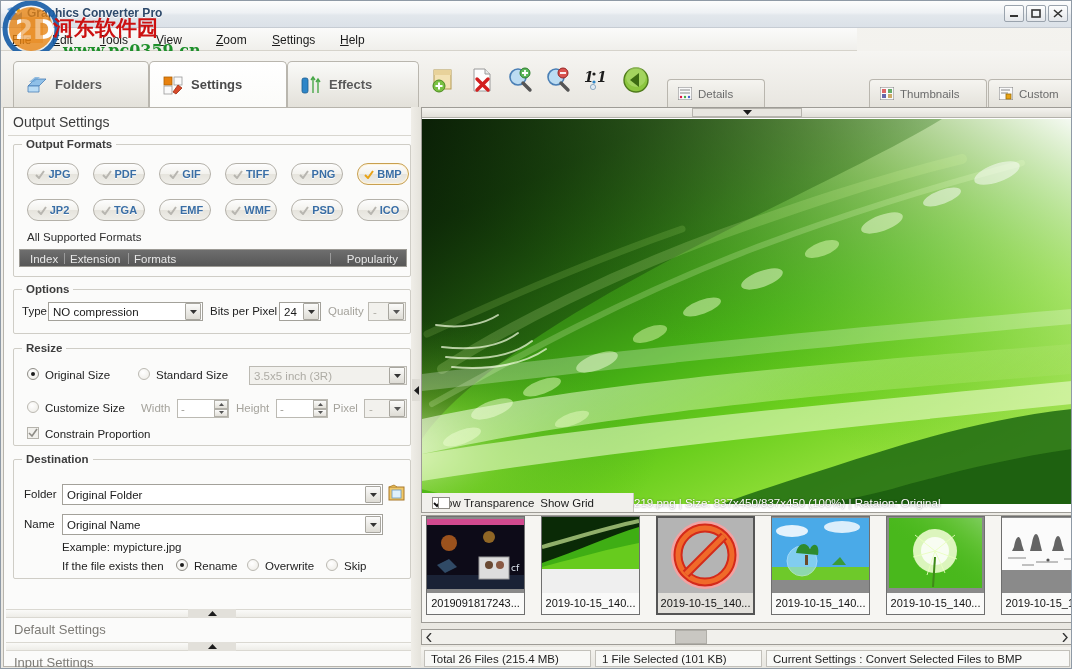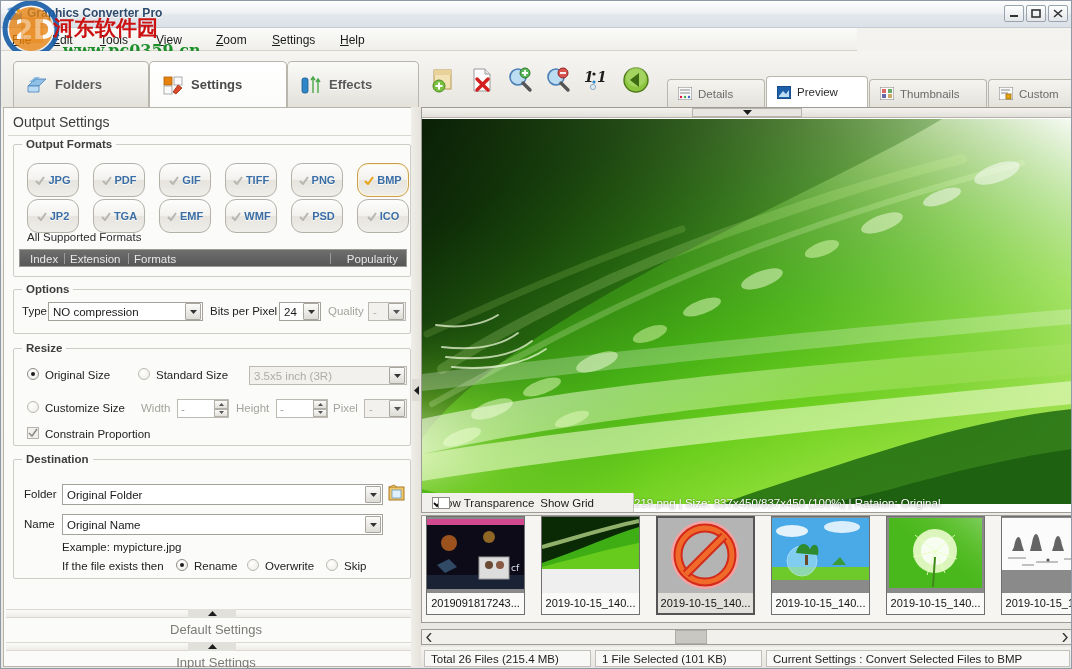--- a/index.html
+++ b/index.html
@@ -105,21 +105,21 @@
     border-radius: 2px;
   }
   .group-label {
     position: absolute; top: -7px; left: 8px;
     background: #fbfbfa; padding: 0 4px;
     font-size: 11.5px; font-weight: bold; color: #3d3d3d;
   }
 
   
   .fmtbtn {
-    position: absolute; width: 52px; height: 34px;
+    position: absolute; width: 52px; height: 22px;
     background: linear-gradient(#fdfdfd 0%, #f3f2ee 48%, #e6e4dd 52%, #efeee9 100%);
     border: 1px solid #b4b1a9;
     border-radius: 11px;
     display: flex; align-items: center; justify-content: center; gap: 3px;
     font-size: 11px; font-weight: bold; color: #3a6ea5;
     text-shadow: 0 1px 0 #fff;
   }
   .fmtbtn.sel { border-color: #c8a050; box-shadow: inset 0 0 0 1px #fff3d8; }
   .chk { width: 10px; height: 9px; display:block; }
 
@@ -190,21 +190,21 @@
     background: linear-gradient(#fafaf8, #eeede8);
     border-top: 1px solid #dad8d1; border-bottom: 1px solid #dad8d1;
     display: flex; align-items: center; justify-content: center;
   }
   .collapse-grip {
     width: 48px; height: 9px; background: #e2e0da;
     display: flex; align-items: center; justify-content: center;
   }
   .sectrow {
     position: absolute; left: 2px; width: 412px; height: 23px;
-    font-size: 13px; color: #7d7b76; padding-left: 8px; line-height: 23px; text-align: center;
+    font-size: 13px; color: #7d7b76; padding-left: 8px; line-height: 23px;
   }
 
   
   .splitter {
     position: absolute; left: 410px; top: 106px; width: 10px; height: 560px;
     background: linear-gradient(90deg,#f0eee8,#e4e2db);
   }
   .splitter-arrow {
     position: absolute; left: 411px; top: 378px; width: 8px; height: 22px;
     background: #dedcd5; display: flex; align-items: center; justify-content: center;
@@ -709,27 +709,20 @@
 
     <div class="vtab" style="left:246px; width:98px">
       <svg class="tab-ico" viewBox="0 0 14 13">
         <rect x="0" y="0" width="14" height="13" fill="#fafafa" stroke="#7d7d7d" stroke-width="1"></rect>
         <path d="M2 3 L12 3 M2 6 L12 6" stroke="#8a8a8a" stroke-width="1"></path>
         <circle cx="3" cy="10" r="1.2" fill="#d14"></circle>
           <circle cx="7" cy="10" r="1.2" fill="#4a4"></circle>
           <circle cx="11" cy="10" r="1.2" fill="#46c"></circle>
       </svg>
       <span>Details</span>
-    </div>
-    <div class="vtab active" style="left:345px; width:102px">
-      <svg class="tab-ico" viewBox="0 0 14 13">
-        <rect x="0" y="0" width="14" height="13" fill="#1d5fa8" stroke="#123f72" stroke-width="1"></rect>
-        <path d="M2 10 L6 5 L9 8 L12 4 L12 11 L2 11 Z" fill="#bcdcf2"></path>
-      </svg>
-      <span>Preview</span>
     </div>
     <div class="vtab" style="left:448px; width:118px">
       <svg class="tab-ico" viewBox="0 0 14 13">
         <rect x="0" y="0" width="14" height="13" fill="#fafafa" stroke="#7d7d7d" stroke-width="1"></rect>
         <rect x="2" y="2" width="4" height="4" fill="#d66"></rect>
           <rect x="8" y="2" width="4" height="4" fill="#6a6"></rect>
         <rect x="2" y="7" width="4" height="4" fill="#66a"></rect>
           <rect x="8" y="7" width="4" height="4" fill="#ca6"></rect>
       </svg>
       <span>Thumbnails</span>

